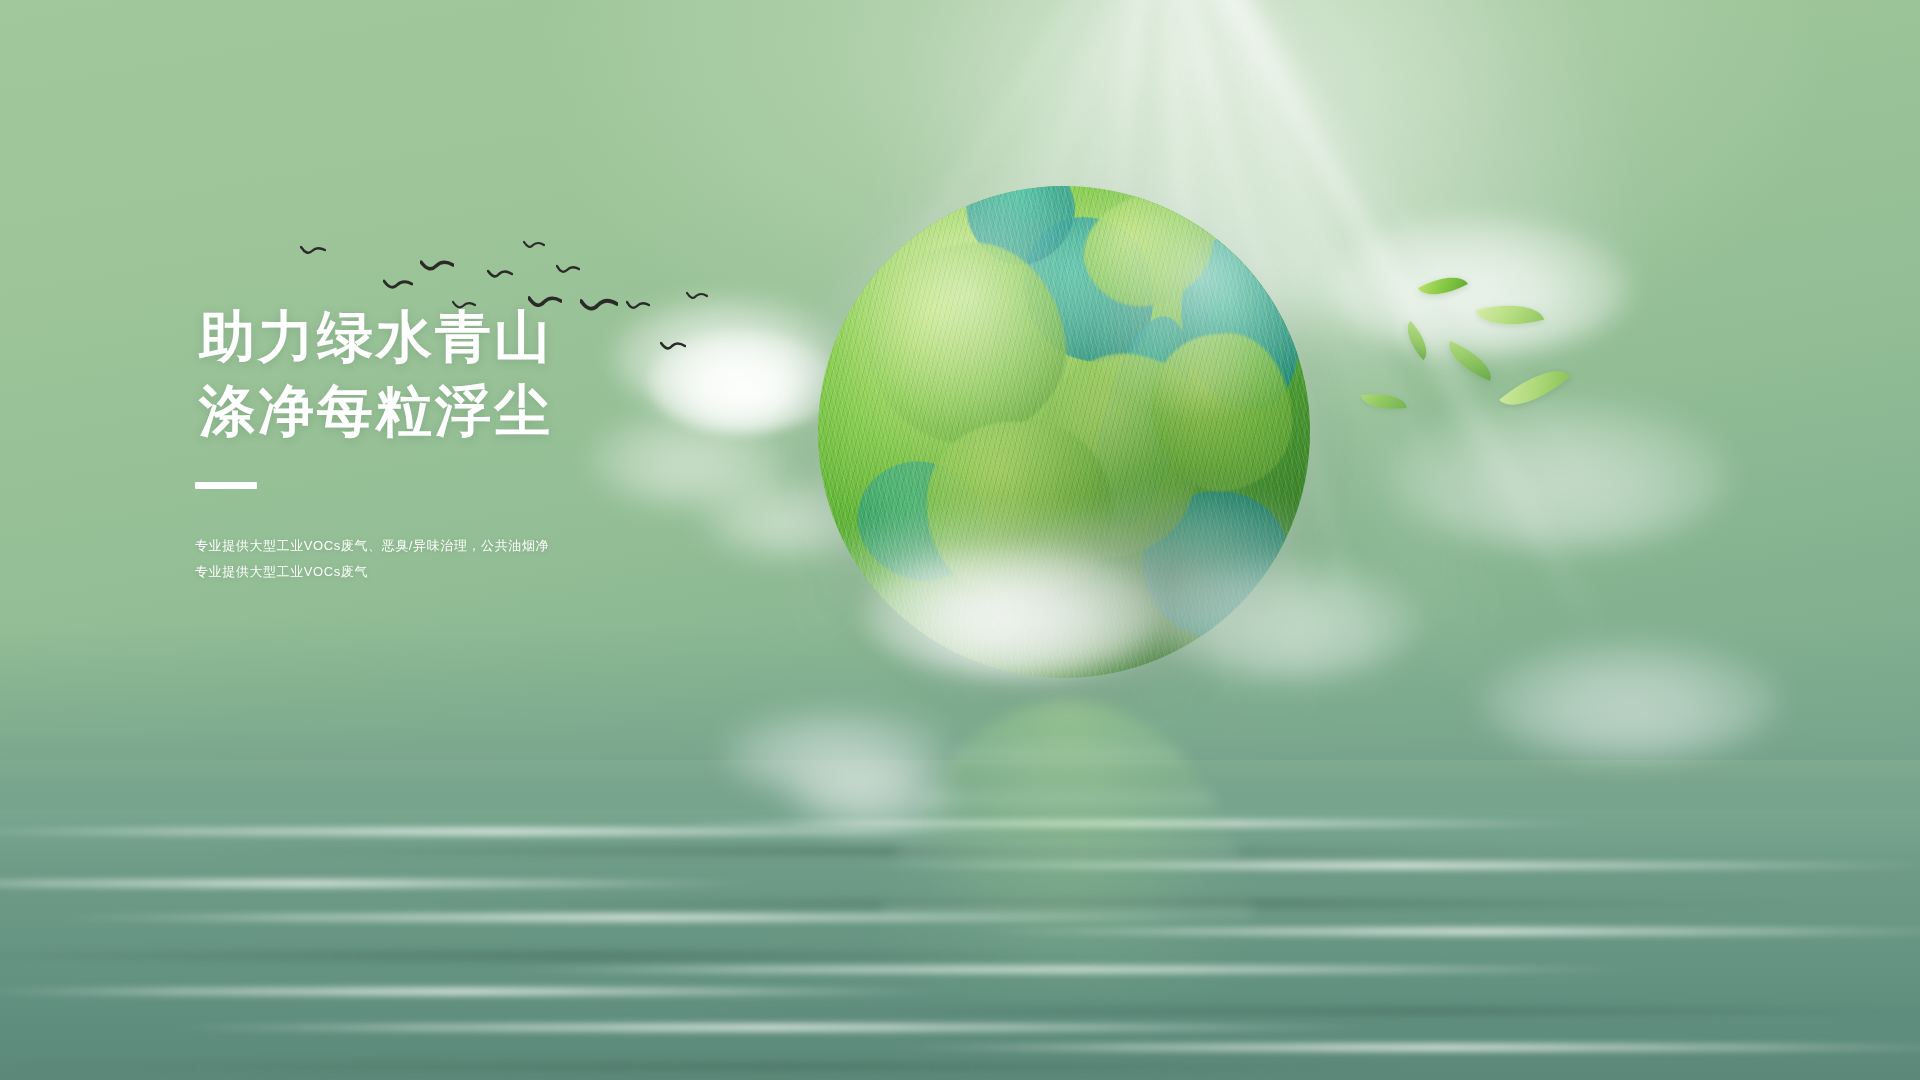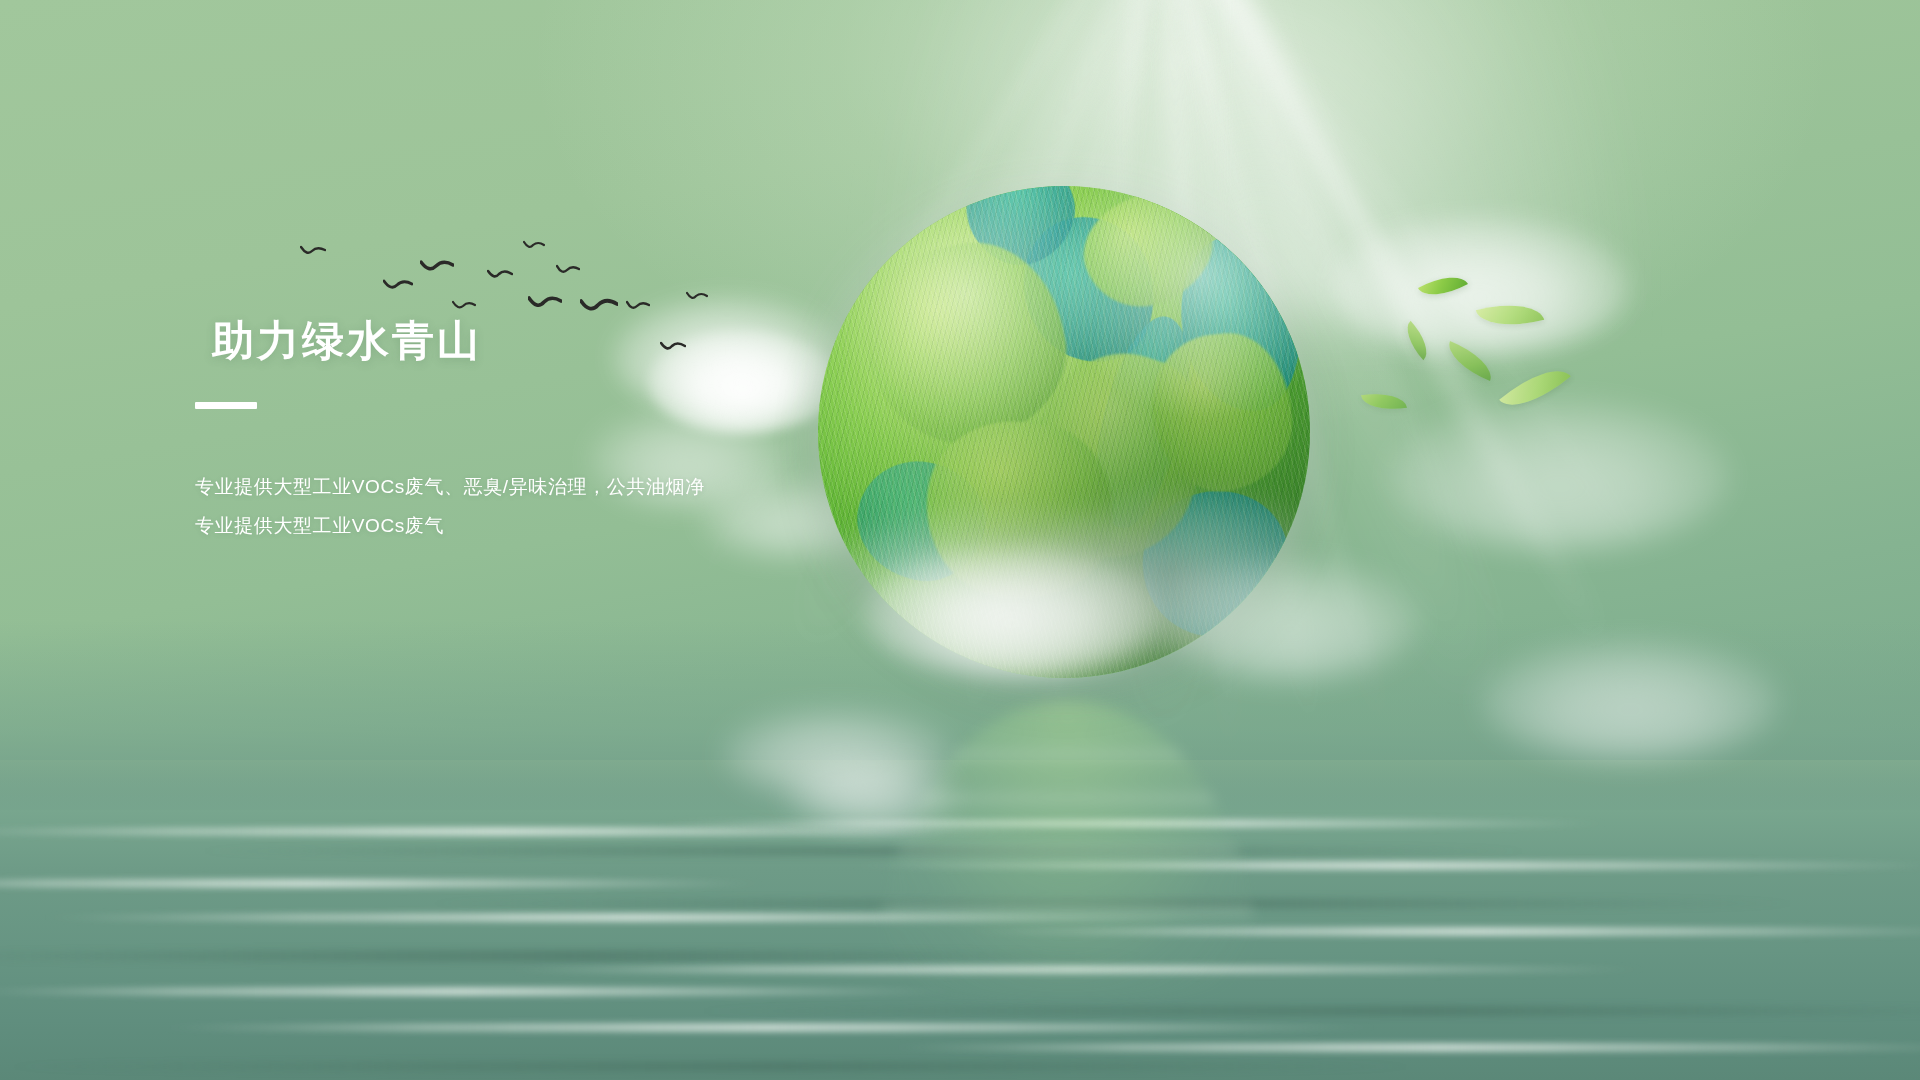--- a/index.html
+++ b/index.html
@@ -214,38 +214,38 @@
 
   
   .copy {
     position: absolute;
     left: 195px;
     top: 296px;
     width: 700px;
     color: #FFFFFF;
   }
   .headline {
-    font-size: 42px;
+    font-size: 56px;
     font-weight: 700;
     letter-spacing: 3px;
     line-height: 1.32;
-    margin: 17px;
+    margin: 4px;
     text-shadow: 0 2px 10px rgba(60,100,70,0.22);
   }
   .headline .ln { display: block; }
   .divider {
     width: 62px;
     height: 7px;
     background: #FFFFFF;
     margin-top: 34px;
     border-radius: 1px;
   }
   .subcopy {
-    margin-top: 59px;
-    font-size: 19px;
+    margin-top: 44px;
+    font-size: 13px;
     font-weight: 400;
     line-height: 2.02;
     letter-spacing: 0.6px;
     color: #FFFFFF;
     text-shadow: 0 1px 5px rgba(60,100,70,0.18);
     max-width: 540px;
   }
   .subcopy .ln { display: block; }
 </style>
 </head>
@@ -376,20 +376,21 @@
   <div class="leaf" style="left:1420px; top:276px; width:46px; height:20px; transform: rotate(-28deg);"></div>
   <div class="leaf pale" style="left:1478px; top:302px; width:64px; height:26px; transform: rotate(-14deg);"></div>
   <div class="leaf dim" style="left:1444px; top:350px; width:52px; height:22px; transform: rotate(22deg);"></div>
   <div class="leaf pale" style="left:1500px; top:374px; width:70px; height:28px; transform: rotate(-40deg);"></div>
   <div class="leaf dim" style="left:1398px; top:332px; width:38px; height:17px; transform: rotate(48deg);"></div>
   <div class="leaf" style="left:1362px; top:392px; width:44px; height:19px; transform: rotate(-8deg); opacity:0.7;"></div>
 
   <div class="copy">
     <h1 class="headline">
       <span class="ln">助力绿水青山</span>
+      <span class="ln">涤净每粒浮尘</span>
     </h1>
     <div class="divider"></div>
     <div class="subcopy">
       <span class="ln">专业提供大型工业VOCs废气、恶臭/异味治理，公共油烟净</span>
       <span class="ln">专业提供大型工业VOCs废气</span>
     </div>
   </div>
 
 </div>
 

